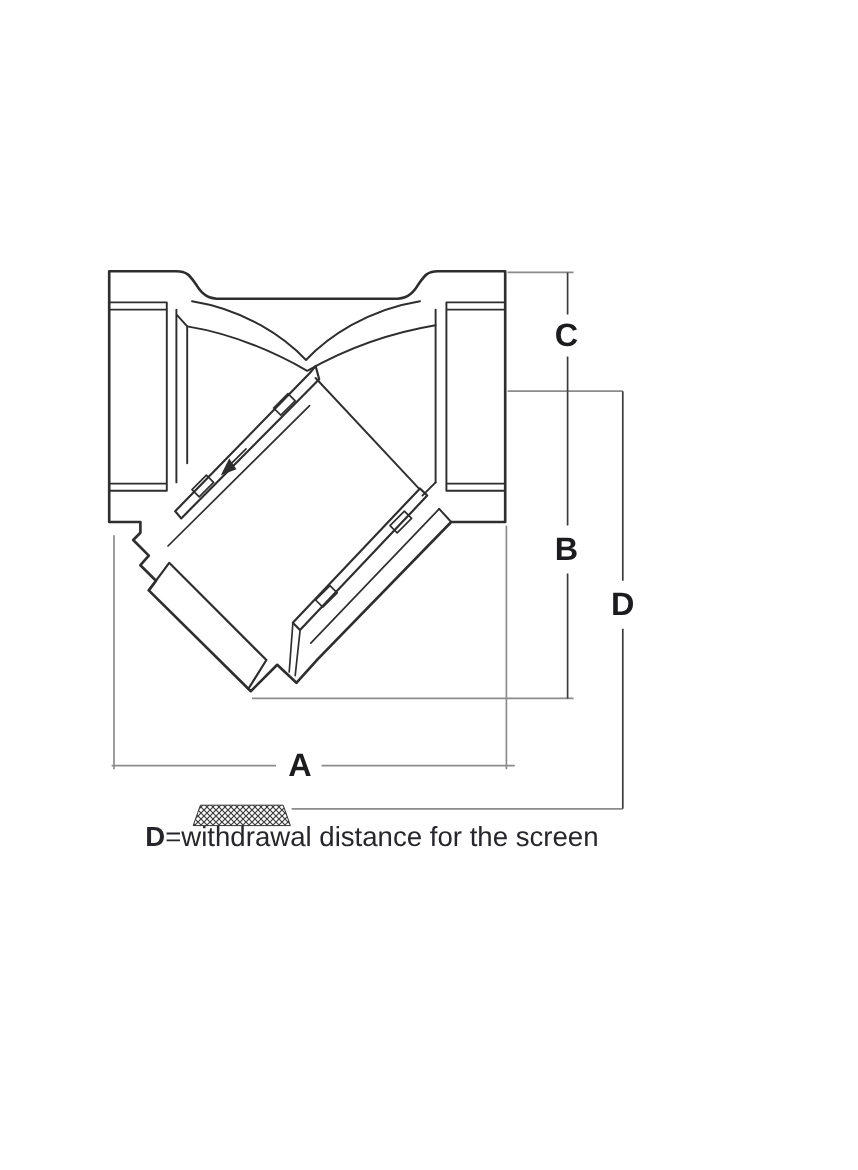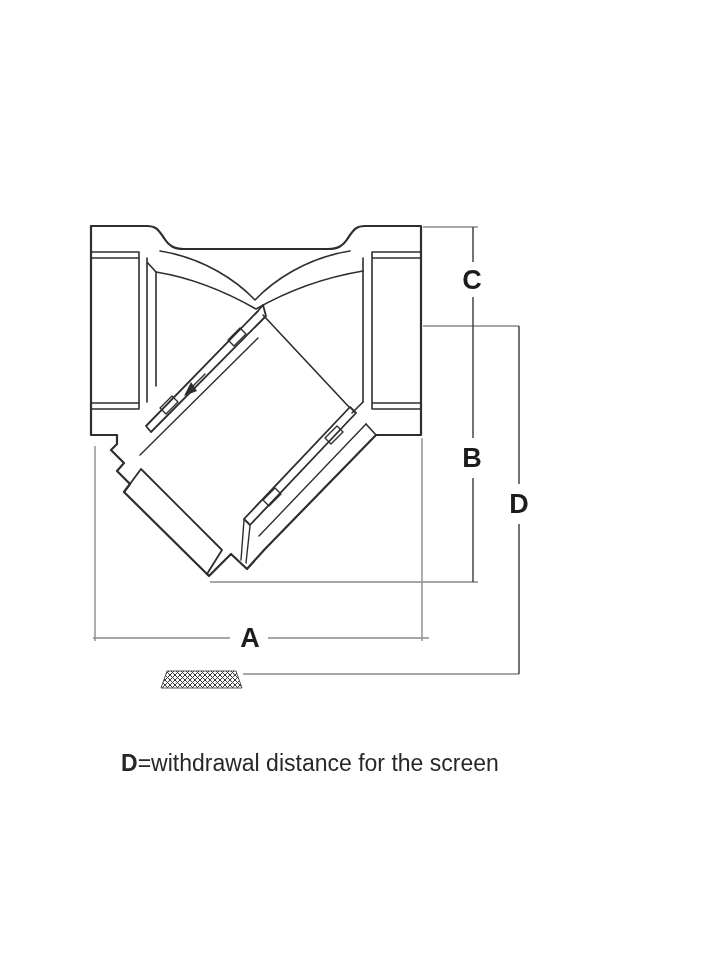--- a/index.html
+++ b/index.html
@@ -34,21 +34,21 @@
     position:absolute;
     transform:translate(-50%,-50%);
     font-weight:bold;
     font-size:27px;
     color:var(--label-text);
     line-height:1;
     white-space:nowrap;
   }
   .caption{
     position:absolute;
-    left:121px;top:750px;
+    left:121px;top:684px;
     font-size:23px;
     color:var(--caption-text);
     line-height:1.2;
     white-space:nowrap;
     text-align:center;
   }
   .caption .term{font-weight:bold;}
 </style>
 </head>
 <body>

